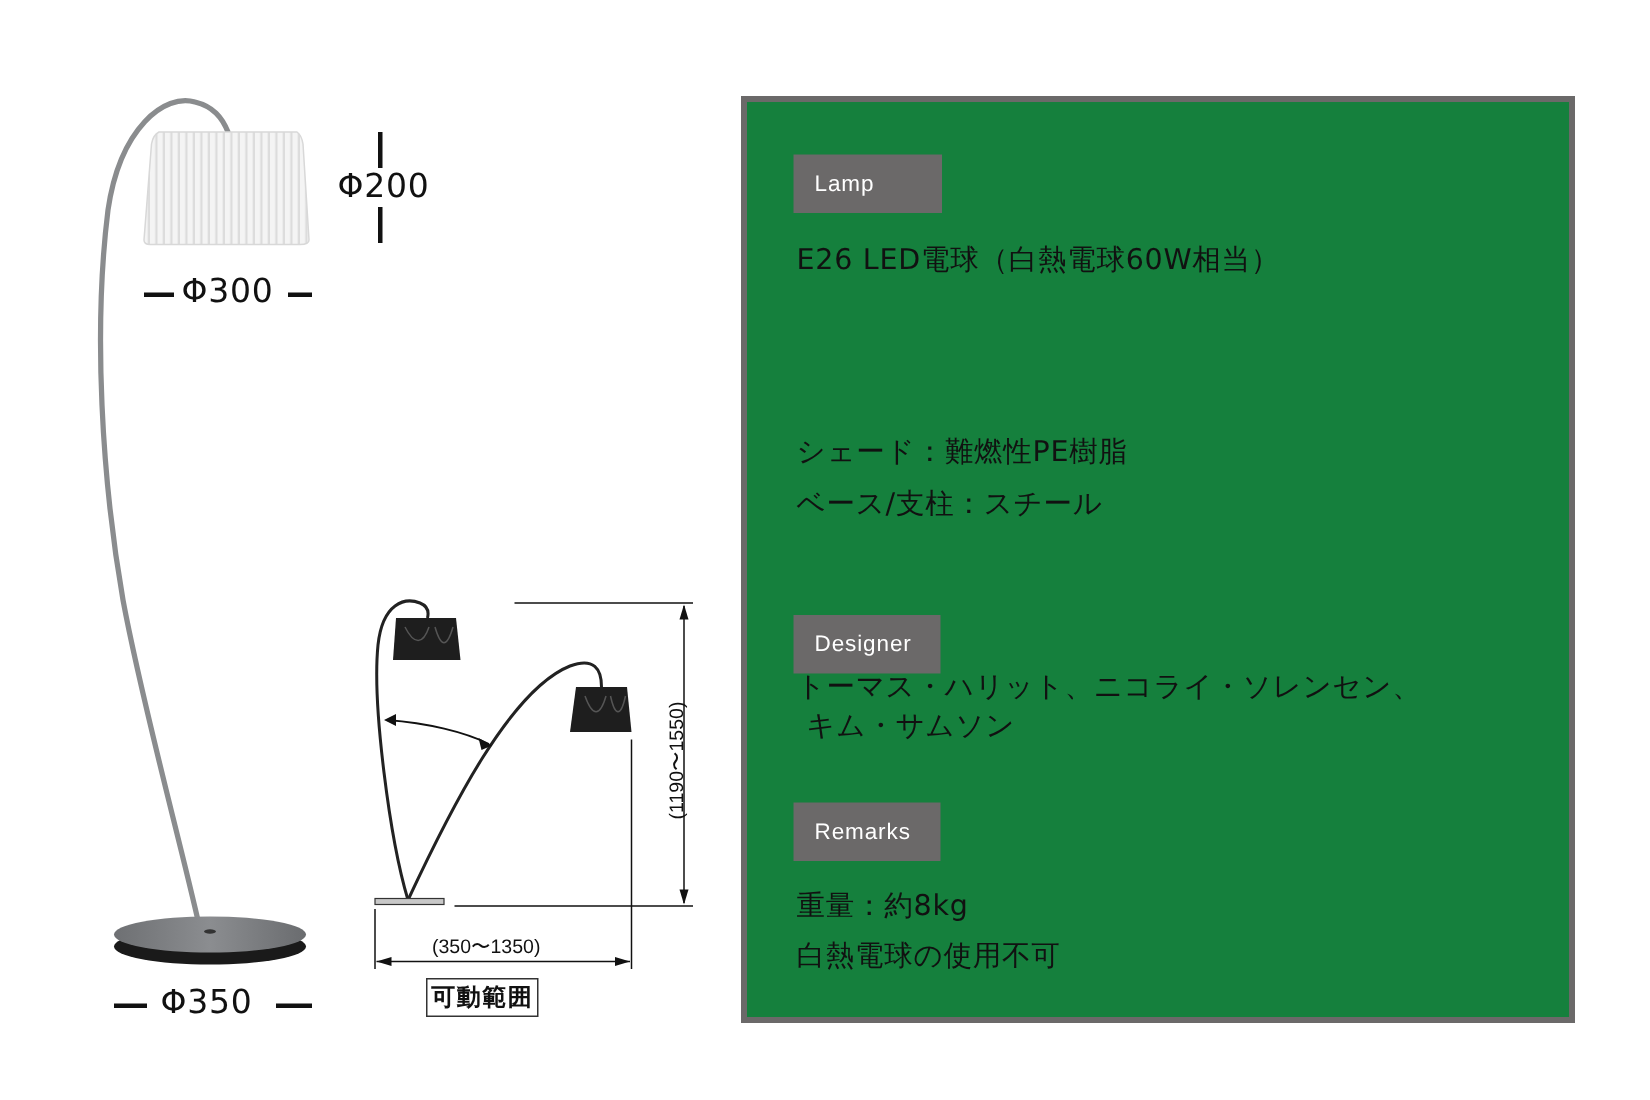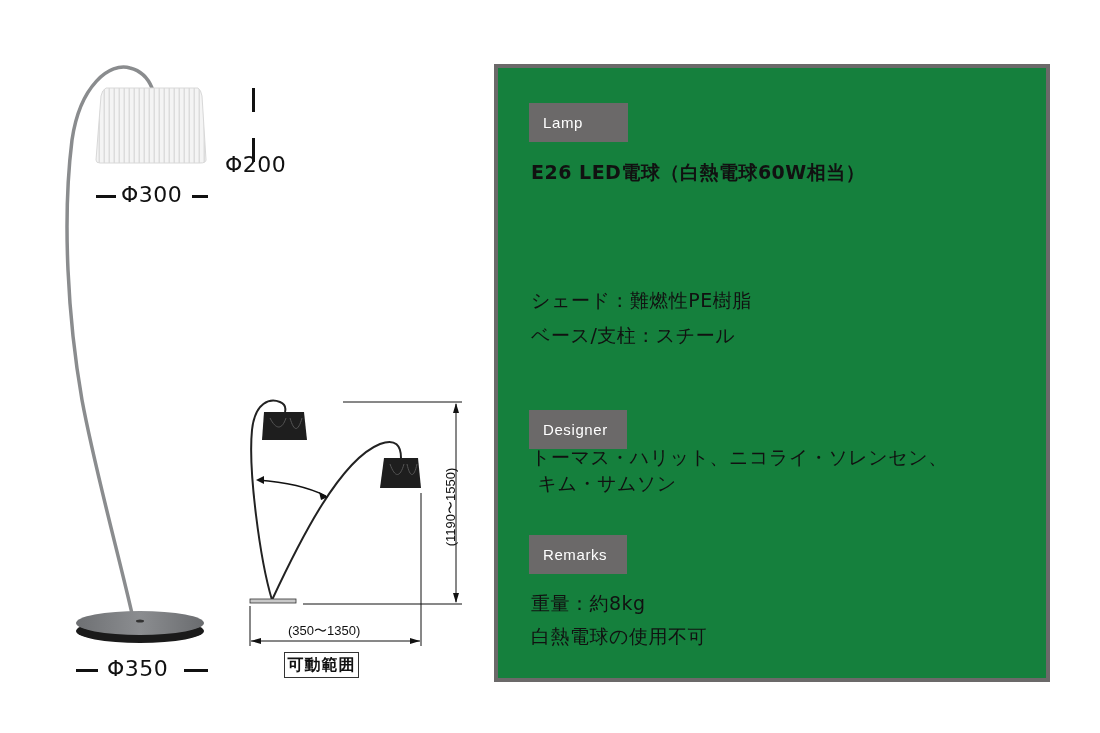--- a/index.html
+++ b/index.html
@@ -40,21 +40,21 @@
   </defs>
   <path d="M106,88 L198,88 Q201,90 202,96 L206,160 Q206,163 200,163 L100,163 Q96,163 96,160 L101,96 Q102,90 106,88 Z" fill="url(#pleat)" stroke="#d8d8d8" stroke-width="1"></path>
 
   <ellipse cx="140" cy="631" rx="64" ry="12" fill="#1a1a1a"></ellipse>
   <ellipse cx="140" cy="623" rx="64" ry="12" fill="url(#baseTop)"></ellipse>
   <ellipse cx="140" cy="621" rx="4" ry="1.5" fill="#333"></ellipse>
 </svg>
 
 <div class="dimline" style="left:252px;top:88px;width:3px;height:24px;"></div>
 <div class="dimline" style="left:252px;top:138px;width:3px;height:24px;"></div>
-<div class="abs dim" style="left:225px;top:112px;margin-top:40px;">Φ200</div>
+<div class="abs dim" style="left:225px;top:112px;">Φ200</div>
 
 <div class="dimline" style="left:96px;top:195px;width:20px;height:2.5px;"></div>
 <div class="abs dim" style="left:121px;top:182px;">Φ300</div>
 <div class="dimline" style="left:192px;top:195px;width:16px;height:2.5px;"></div>
 
 <div class="dimline" style="left:76px;top:669px;width:22px;height:2.5px;"></div>
 <div class="abs dim" style="left:107px;top:656px;">Φ350</div>
 <div class="dimline" style="left:184px;top:669px;width:24px;height:2.5px;"></div>
 
 <svg class="abs" style="left:0;top:0" width="480" height="733" viewBox="0 0 480 733">
@@ -86,21 +86,21 @@
   <line x1="251" y1="641" x2="420" y2="641" stroke="#111" stroke-width="1"></line>
   <polygon points="251,641 261,638 261,644" fill="#111"></polygon>
   <polygon points="420,641 410,638 410,644" fill="#111"></polygon>
 </svg>
 <div class="abs small" style="left:396px;top:498px;transform:rotate(-90deg);transform-origin:center;width:110px;text-align:center;">(1190〜1550)</div>
 <div class="abs small" style="left:288px;top:622px;">(350〜1350)</div>
 <div class="range-box">可動範囲</div>
 
 <div class="panel">
   <div class="tag" style="top:35px;width:99px;">Lamp</div>
-  <div class="txt" style="top:92px;font-weight:bold;">E26 LED電球（白熱電球60W相当）</div>
+  <div class="txt" style="top:92px;">E26 LED電球（白熱電球60W相当）</div>
 
   <div class="txt" style="top:220px;">シェード：難燃性PE樹脂</div>
   <div class="txt" style="top:255px;">ベース/支柱：スチール</div>
 
   <div class="tag" style="top:314px;width:98px;margin-top:28px;">Designer</div>
   <div class="txt" style="top:377px;">トーマス・ハリット、ニコライ・ソレンセン、</div>
   <div class="txt" style="top:403px;white-space:pre;"> キム・サムソン</div>
 
   <div class="tag" style="top:467px;width:98px;">Remarks</div>
   <div class="txt" style="top:523px;">重量：約8kg</div>

